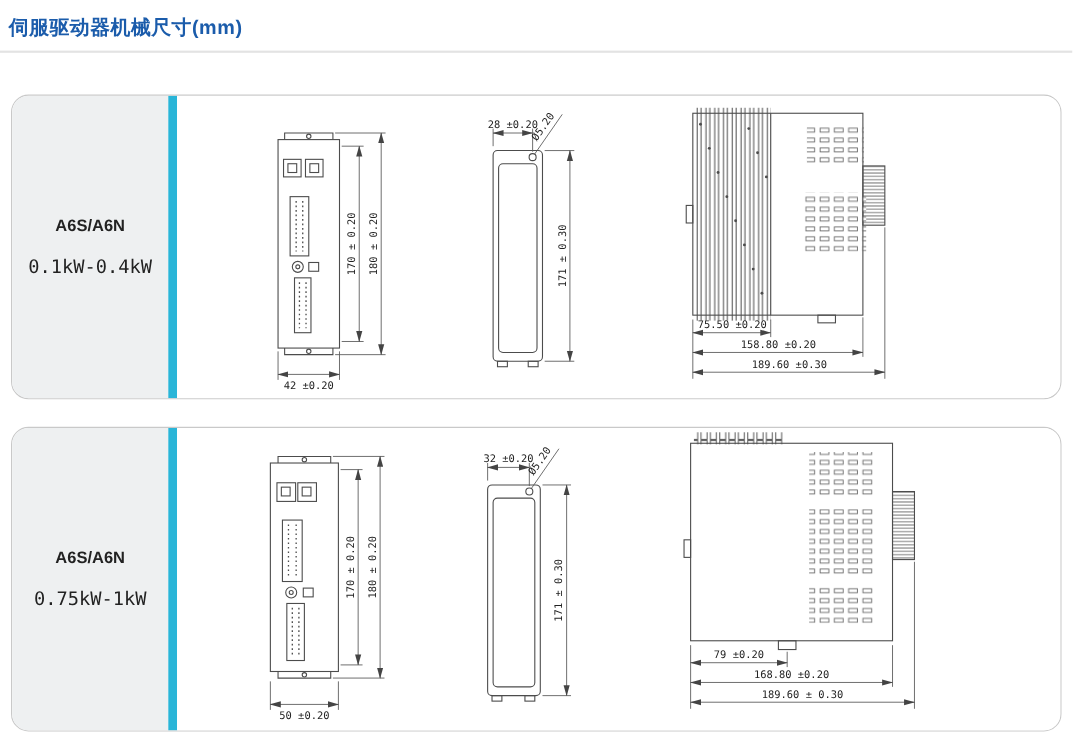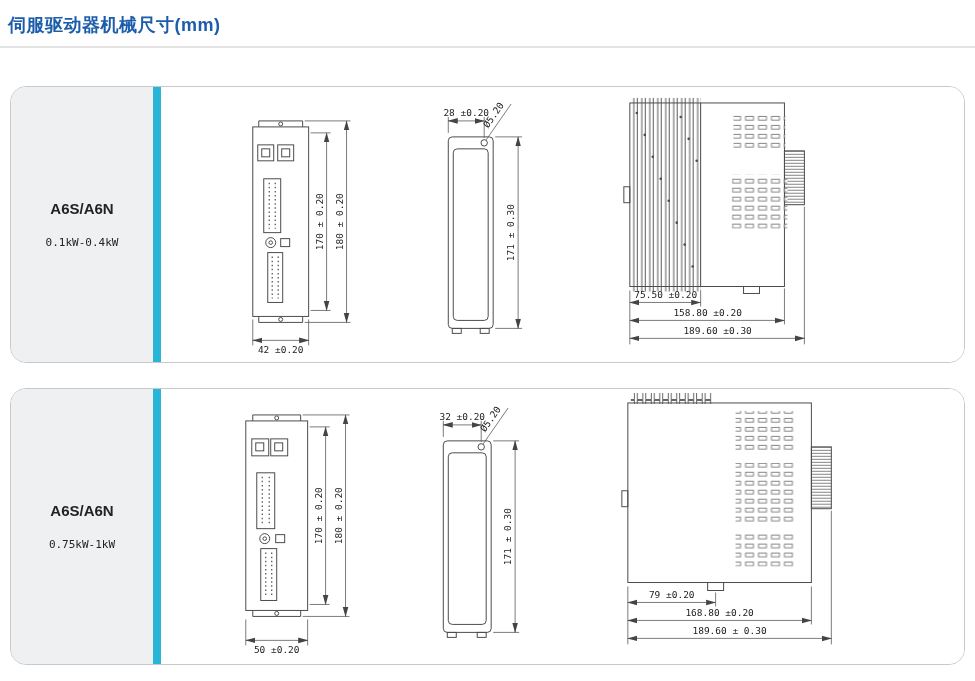--- a/index.html
+++ b/index.html
@@ -11,21 +11,21 @@
   .page-title { color:#1b5cab; font-size:18px; font-weight:bold; letter-spacing:0.5px; }
 
   .panel { width:955px; height:277px; margin:0 10px; border:1px solid #c9c9c9;
            border-radius:16px; background:#fff; display:flex; overflow:hidden; }
   .panel-1 { margin-top:38px; }
   .panel-2 { margin-top:25px; }
 
   .label-col { width:142px; flex:0 0 142px; background:#eef0f1; display:flex;
                flex-direction:column; justify-content:center; align-items:center; gap:19px; }
   .model { font-weight:bold; font-size:15px; color:#222; }
-  .power { font-family:"DejaVu Sans Mono", monospace; font-size:11px; color:#222; }
+  .power { font-family:"DejaVu Sans Mono", monospace; font-size:17px; color:#222; }
 
   .accent { width:8px; flex:0 0 8px; background:#29b5d8; }
 
   .drawing { flex:1; position:relative; background:#fff; }
   .drawing svg { display:block; width:100%; height:100%; }
 
   .outline rect, .outline path, .outline circle, .outline line {
     stroke:#4c4c4c; stroke-width:1; fill:none; }
   .pins line { stroke:#4c4c4c; stroke-width:1.2; stroke-dasharray:1.5 2.6; fill:none; }
   .dim line { stroke:#5a5a5a; stroke-width:0.8; fill:none; }

